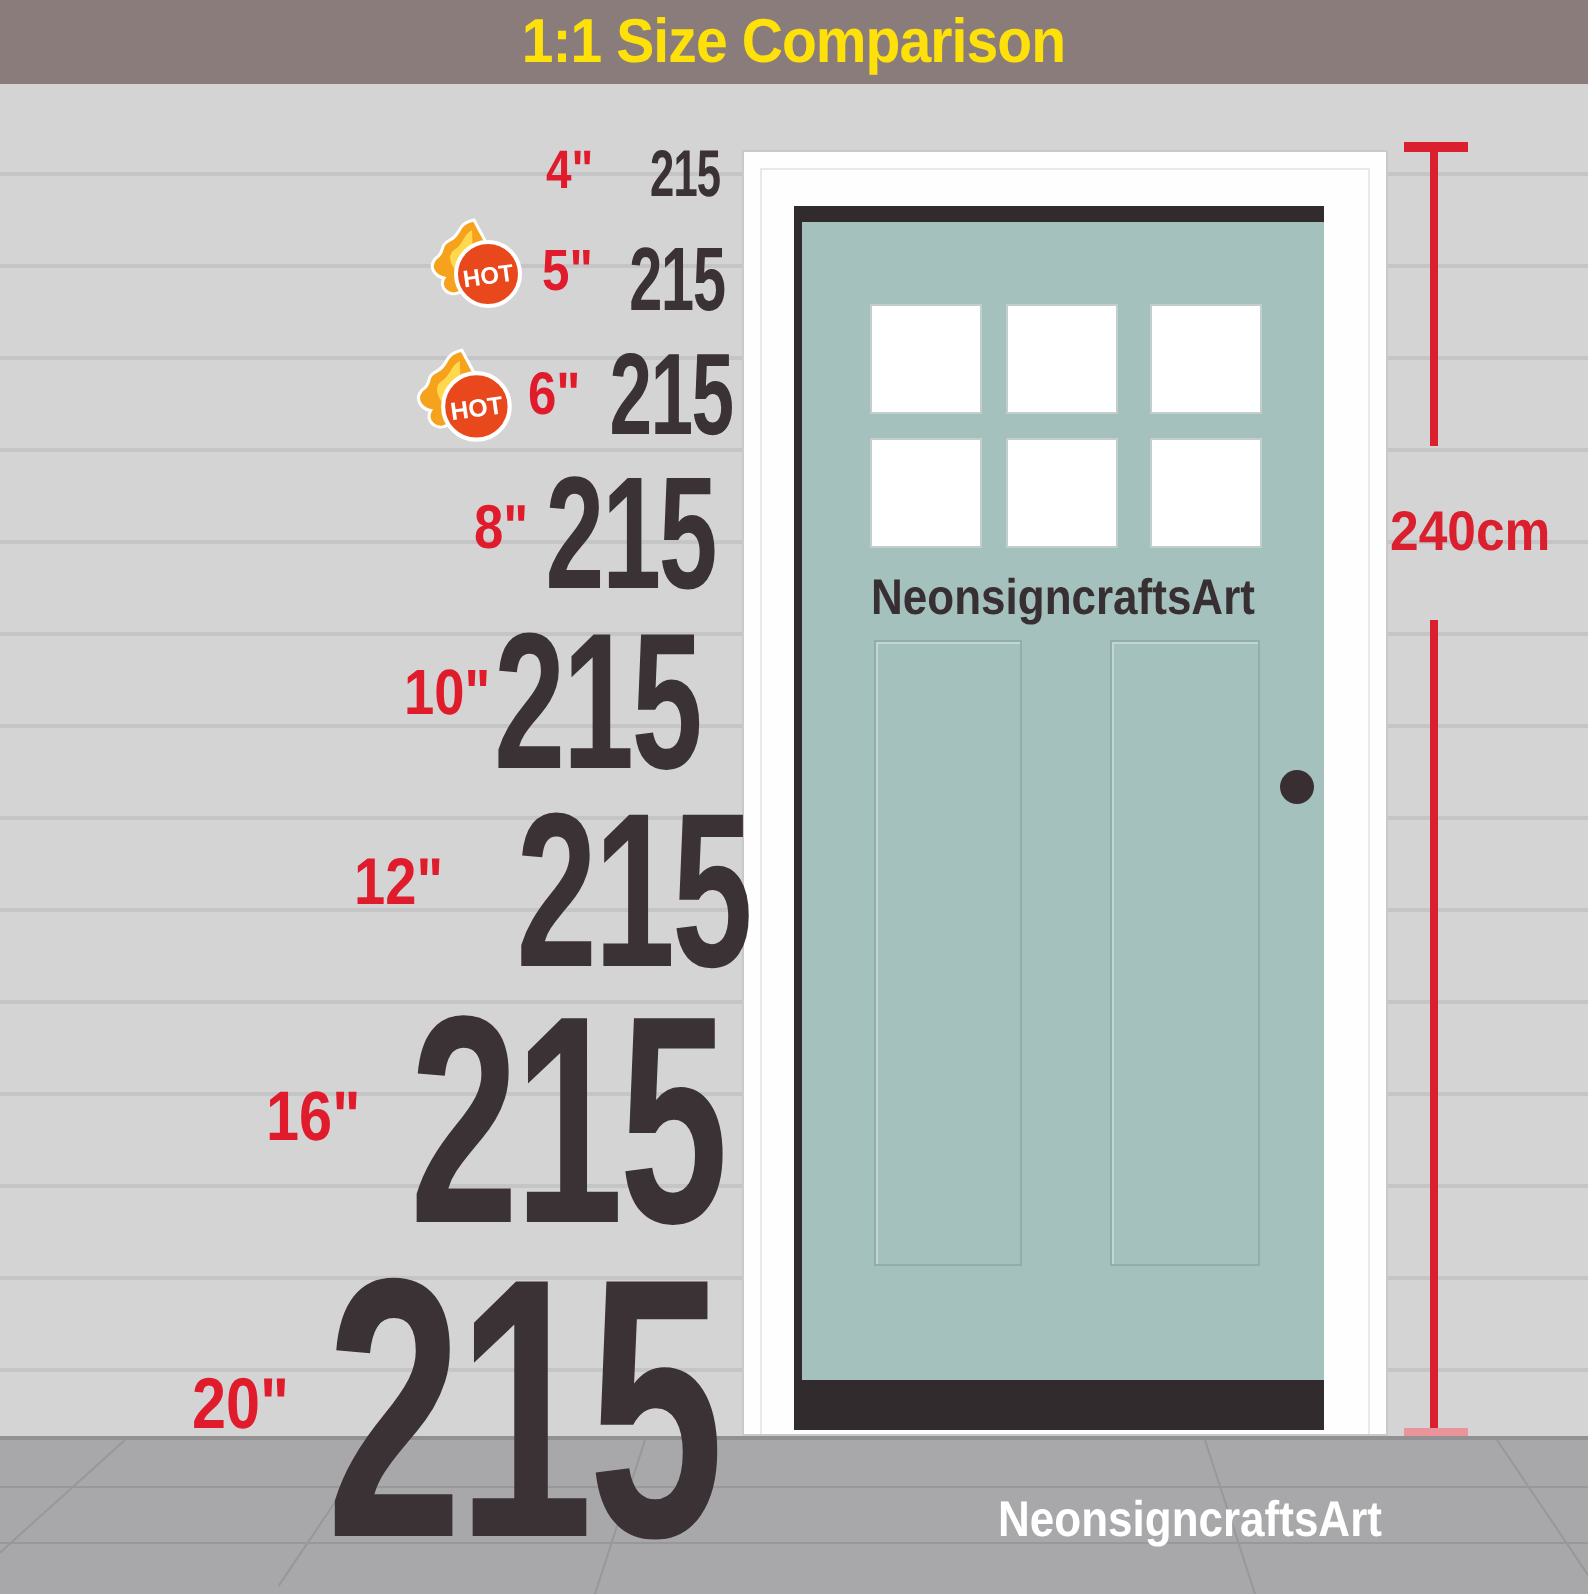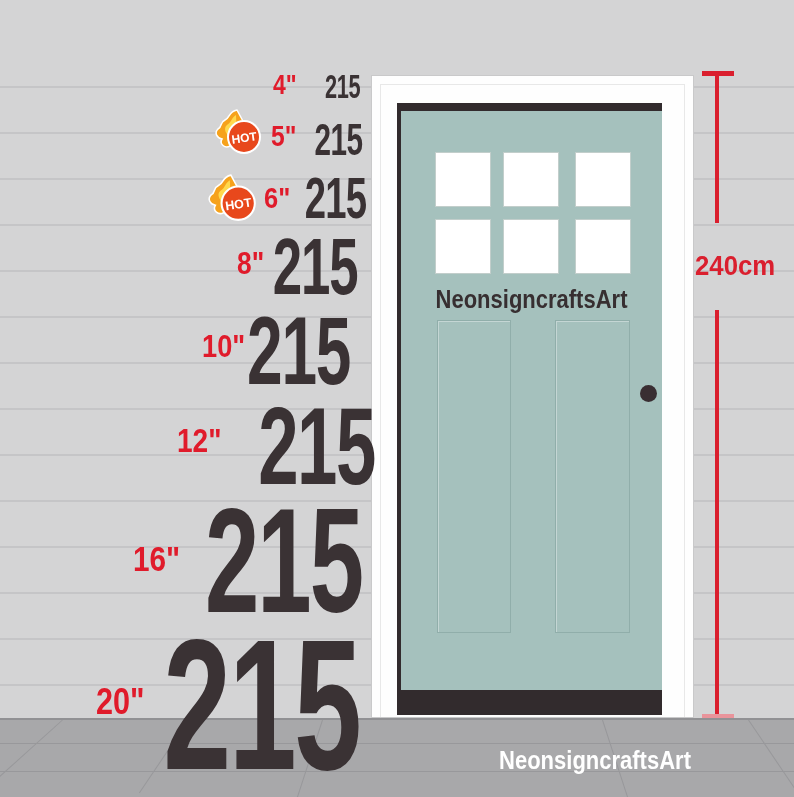--- a/index.html
+++ b/index.html
@@ -97,20 +97,23 @@
   
   .hot-badge{position:absolute;z-index:6;}
   .hb1{left:214px;top:109px;}
   .hb2{left:207px;top:174px;}
 </style>
 </head>
 <body>
 
 <div id="stage">
 
+  <div class="header">
+    <span class="title">1:1 Size Comparison</span>
+  </div>
 
   <div class="wall"></div>
 
   <div class="floor">
     <div class="floor-hline" style="top:23px"></div>
     <div class="floor-hline" style="top:51px"></div>
     <div class="floor-dline" style="left:62px;transform:rotate(48deg)"></div>
     <div class="floor-dline" style="left:188px;transform:rotate(34deg)"></div>
     <div class="floor-dline" style="left:322px;transform:rotate(18deg)"></div>
     <div class="floor-dline" style="left:602px;transform:rotate(-18deg)"></div>

